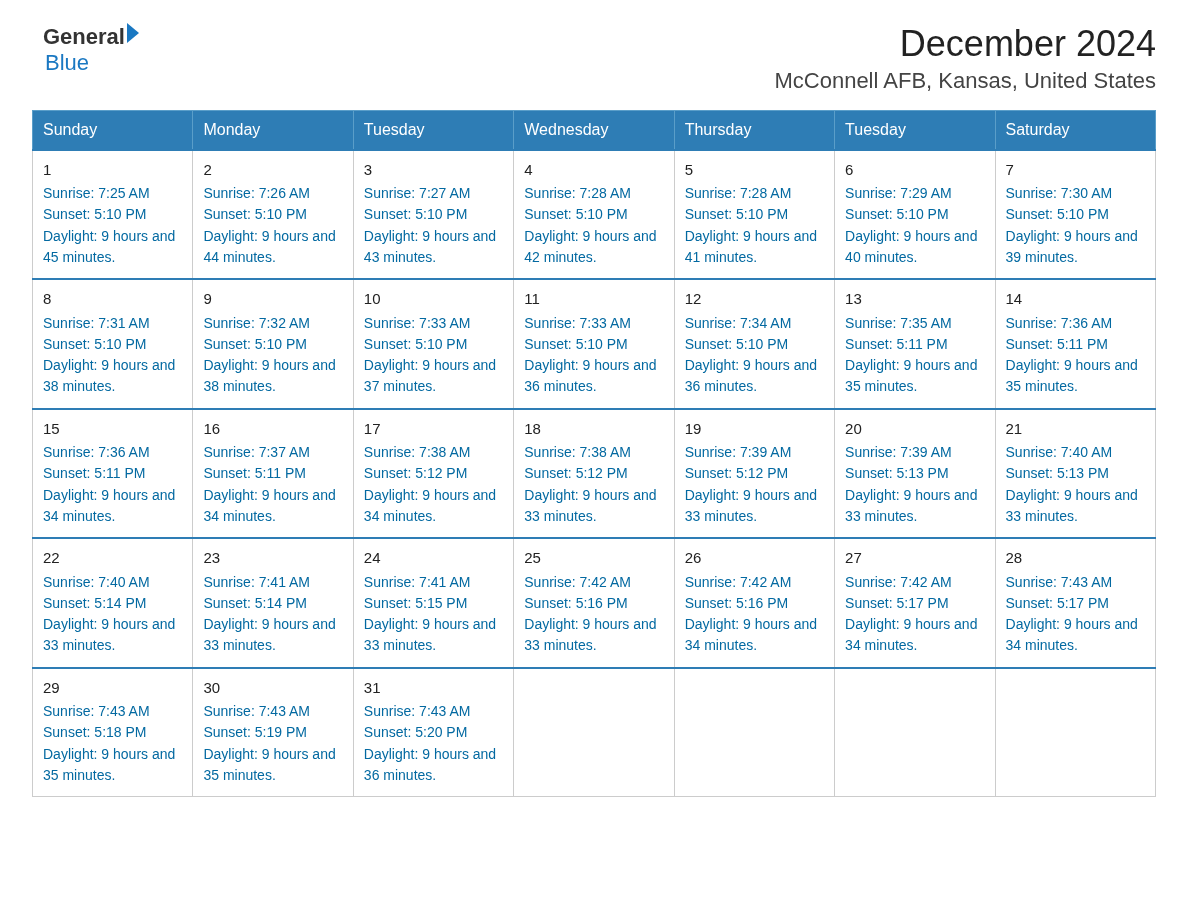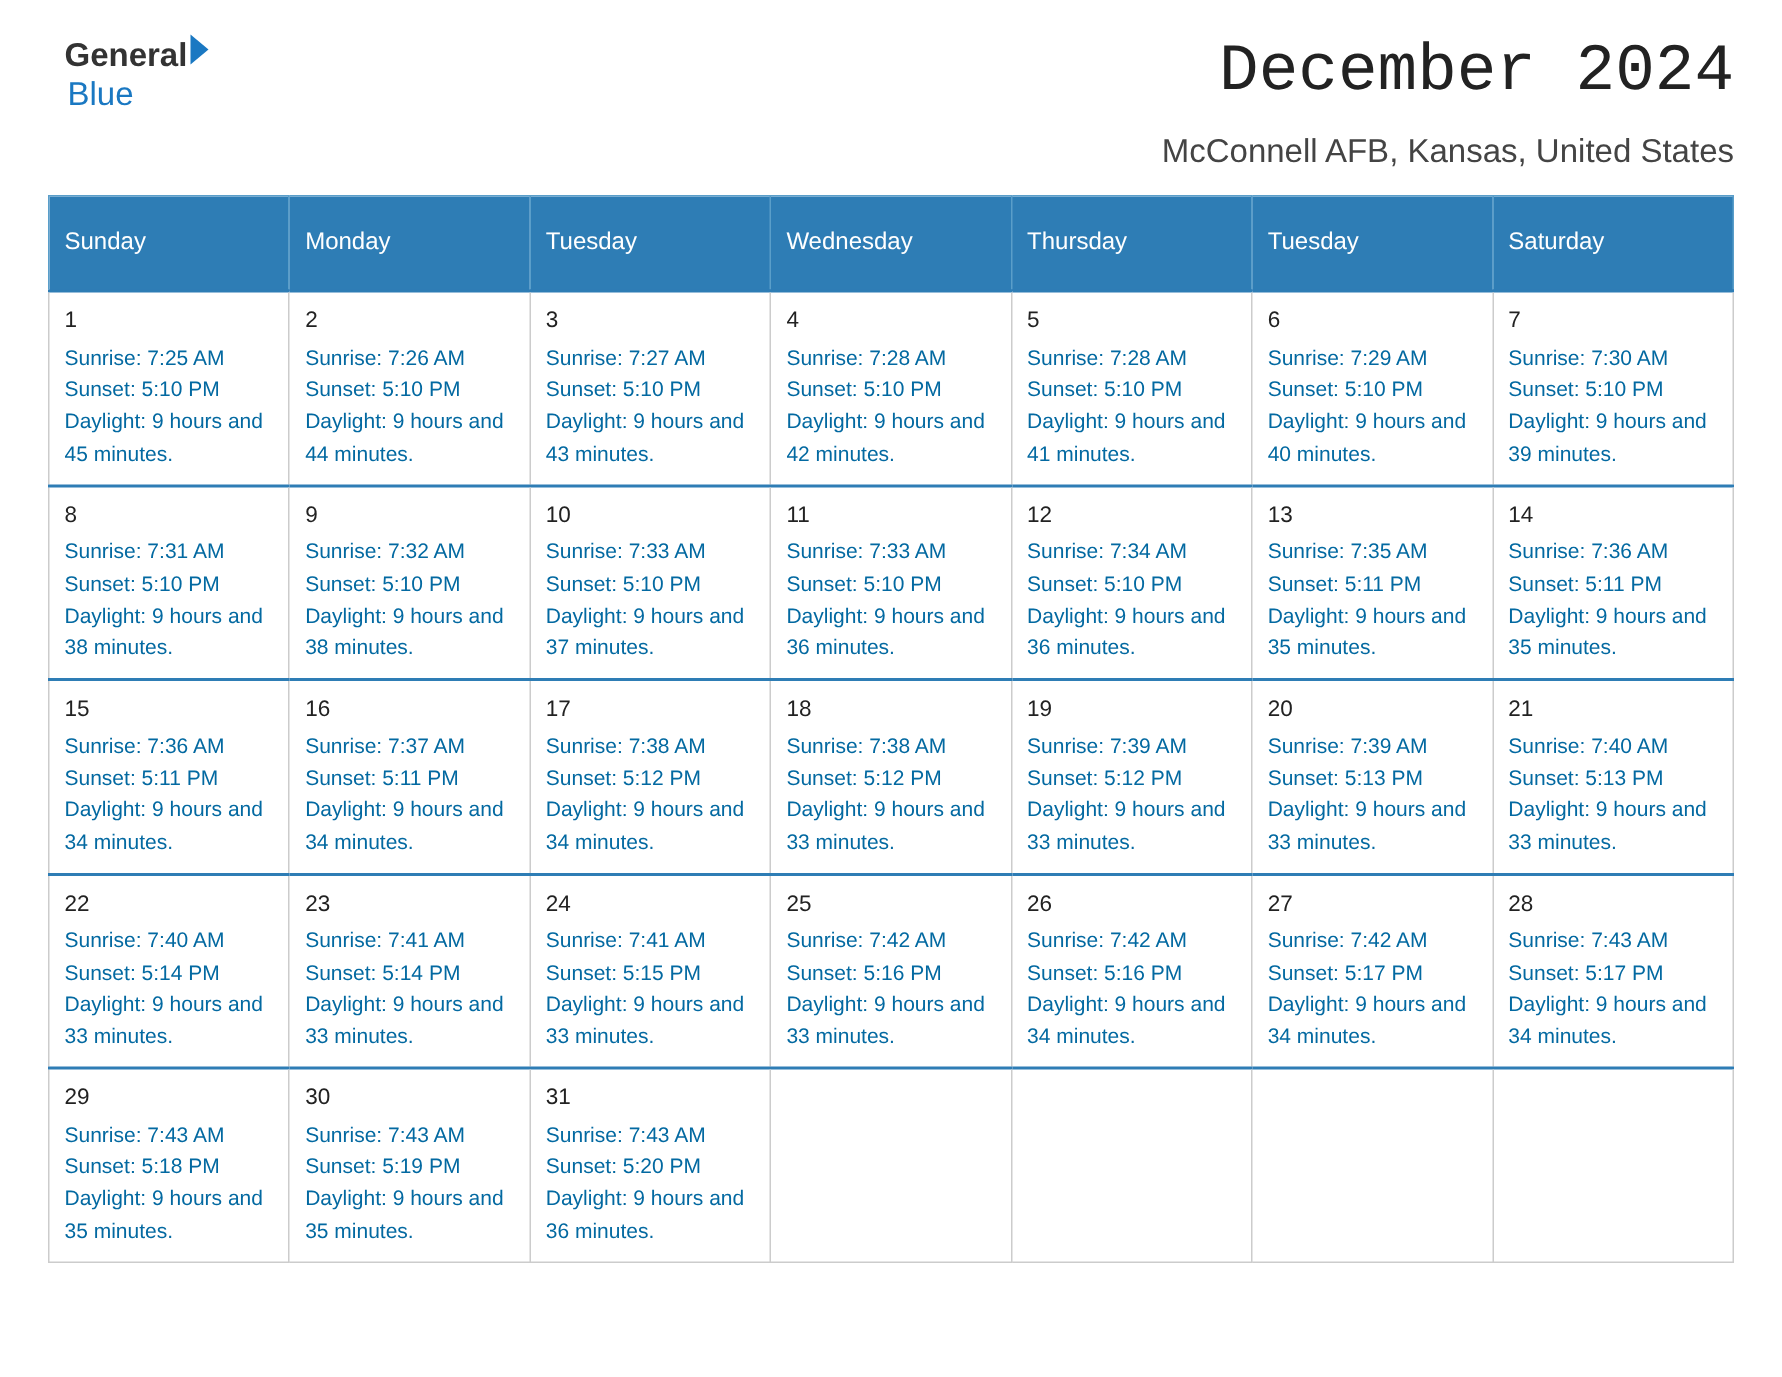--- a/index.html
+++ b/index.html
@@ -47,44 +47,43 @@
     .logo-line2 {
       font-size: 22px;
       font-weight: normal;
       color: #1a78c2;
       margin-left: 2px;
     }
     .title-block {
       text-align: right;
     }
     .main-title {
-      font-size: 44px;
+      font-size: 36px;
       font-weight: normal;
       color: #222;
       line-height: 1.1;
-      font-family: Liberation Mono, monospace;
     }
     .subtitle {
       font-size: 22px;
       color: #444;
-      margin-top: 16px;
+      margin-top: 4px;
     }
     .calendar {
       width: 100%;
       border-collapse: collapse;
       border: 1px solid #aaa;
     }
     .calendar thead tr {
       background-color: #2e7db5;
     }
     .calendar thead th {
       color: #fff;
       font-size: 16px;
       font-weight: normal;
-      padding: 22px 10px;
+      padding: 10px 10px;
       text-align: left;
       border: 1px solid #5a9ec9;
     }
     .calendar tbody td {
       vertical-align: top;
       padding: 8px 10px 10px 10px;
       border: 1px solid #ccc;
       border-top: 2px solid #2e7db5;
       width: 14.28%;
       font-size: 13.5px;

